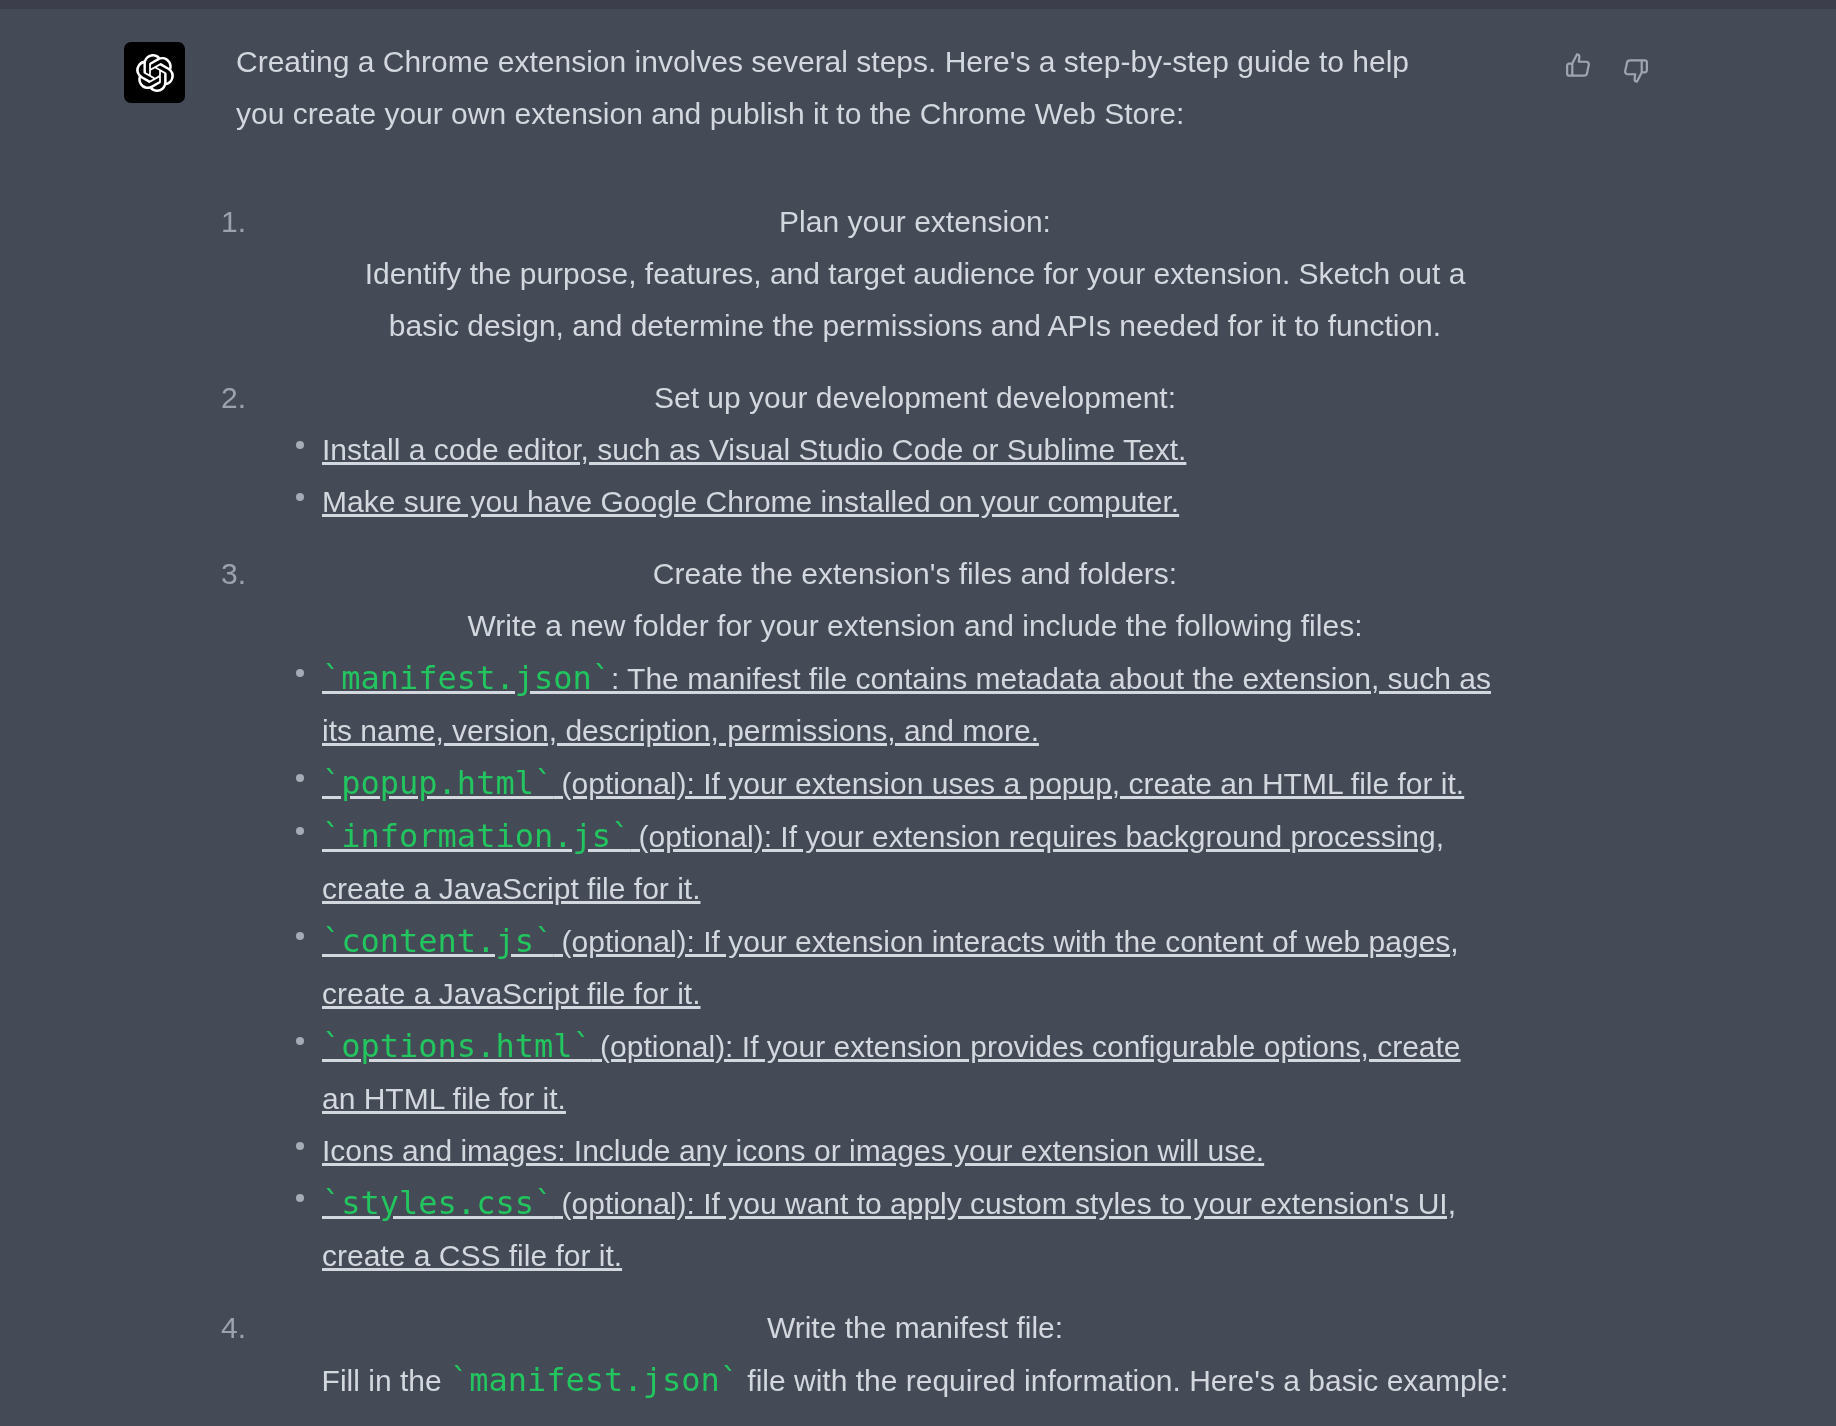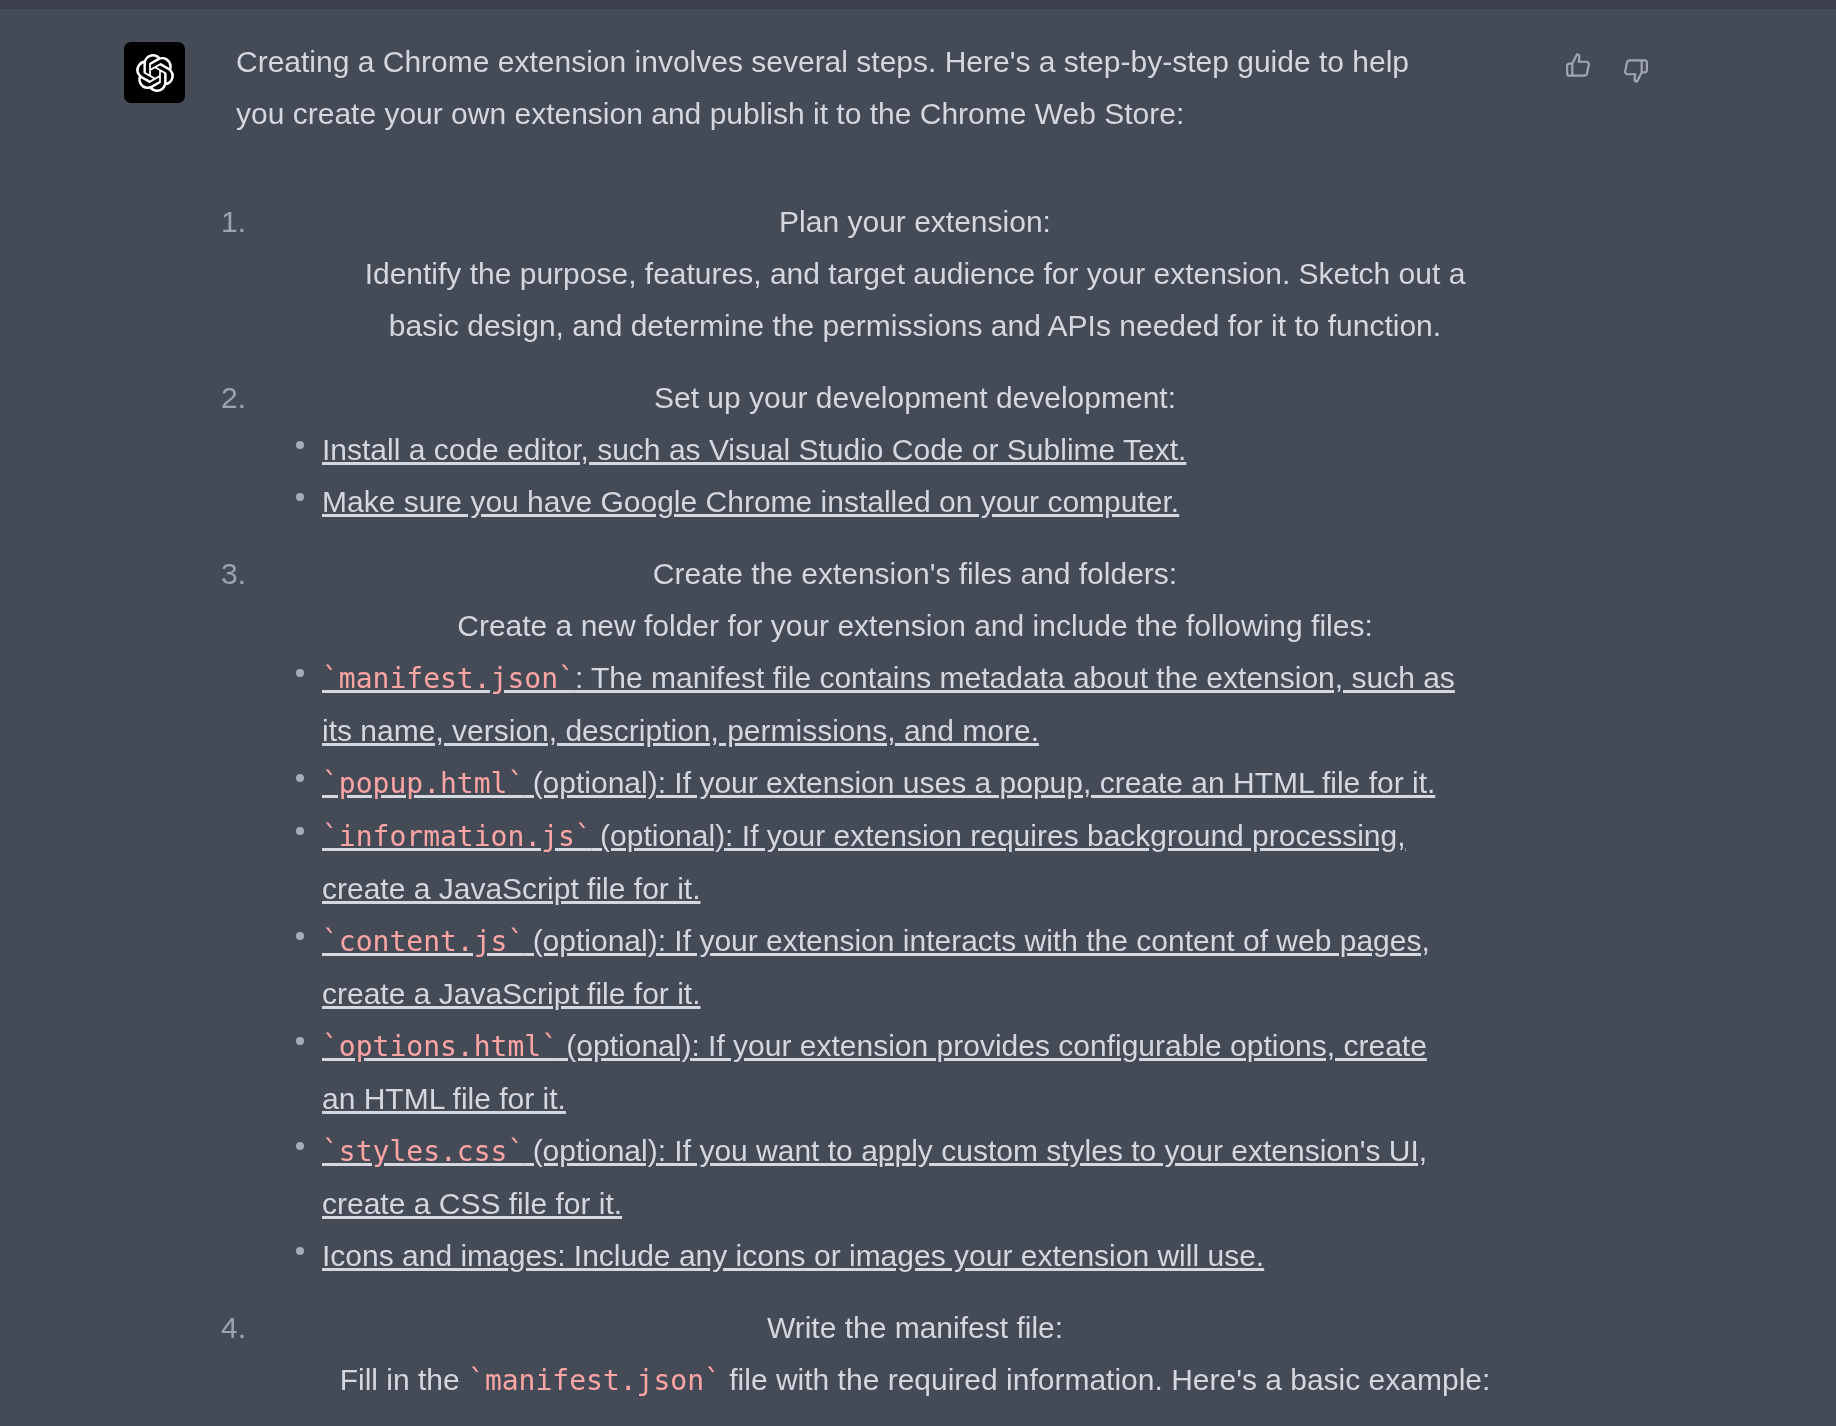--- a/index.html
+++ b/index.html
@@ -27,21 +27,21 @@
   ul.bullets{list-style:none;margin:0;padding:0;text-decoration:underline;}
   li.bullet{display:flex;}
   .dot{flex:none;width:26px;margin-left:32px;position:relative;}
   .dot::before{
     content:"";position:absolute;left:0;top:17px;width:8px;height:8px;
     border-radius:50%;background:#A6ACB6;
   }
   .btext{flex:1;min-width:0;white-space:pre-line;}
   .code{
     font-family:"DejaVu Sans Mono","Liberation Mono",monospace;
-    font-size:28px;color:#fca5a5;
+    font-size:32px;color:#22c55e;
   }
   .actions{position:absolute;left:1563px;top:48px;display:flex;}
   .action{
     background:none;border:none;padding:0;margin:0;cursor:pointer;
     width:31px;height:34px;color:#A0A6B0;
   }
   .action.down{margin-left:26px;margin-top:5px;}
   .action svg{width:31px;height:31px;display:block;}
 </style>
 </head>
@@ -82,21 +82,21 @@
                 <span class="dot"></span>
                 <div class="btext"><span class="txt">Make sure you have Google Chrome installed on your computer.</span></div>
               </li>
             </ul>
           </div>
         </li>
         <li class="step">
           <span class="num">3.</span>
           <div class="step-body">
             <div class="step-title">Create the extension's files and folders:</div>
-            <div class="step-text"><span class="txt">Create a new folder for your extension and include the following files:</span></div>
+            <div class="step-text"><span class="txt">Write a new folder for your extension and include the following files:</span></div>
             <ul class="bullets">
               <li class="bullet">
                 <span class="dot"></span>
                 <div class="btext"><span class="code">`manifest.json`</span><span class="txt">: The manifest file contains metadata about the extension, such as
 its name, version, description, permissions, and more.</span></div>
               </li>
               <li class="bullet">
                 <span class="dot"></span>
                 <div class="btext"><span class="code">`popup.html`</span><span class="txt"> (optional): If your extension uses a popup, create an HTML file for it.</span></div>
               </li>
@@ -110,26 +110,26 @@
                 <div class="btext"><span class="code">`content.js`</span><span class="txt"> (optional): If your extension interacts with the content of web pages,
 create a JavaScript file for it.</span></div>
               </li>
               <li class="bullet">
                 <span class="dot"></span>
                 <div class="btext"><span class="code">`options.html`</span><span class="txt"> (optional): If your extension provides configurable options, create
 an HTML file for it.</span></div>
               </li>
               <li class="bullet">
                 <span class="dot"></span>
-                <div class="btext"><span class="code">`styles.css`</span><span class="txt"> (optional): If you want to apply custom styles to your extension's UI,
-create a CSS file for it.</span></div>
+                <div class="btext"><span class="txt">Icons and images: Include any icons or images your extension will use.</span></div>
               </li>
               <li class="bullet">
                 <span class="dot"></span>
-                <div class="btext"><span class="txt">Icons and images: Include any icons or images your extension will use.</span></div>
+                <div class="btext"><span class="code">`styles.css`</span><span class="txt"> (optional): If you want to apply custom styles to your extension's UI,
+create a CSS file for it.</span></div>
               </li>
             </ul>
           </div>
         </li>
         <li class="step">
           <span class="num">4.</span>
           <div class="step-body">
             <div class="step-title">Write the manifest file:</div>
             <div class="step-text"><span class="txt">Fill in the </span><span class="code">`manifest.json`</span><span class="txt"> file with the required information. Here's a basic example:</span></div>
           </div>

